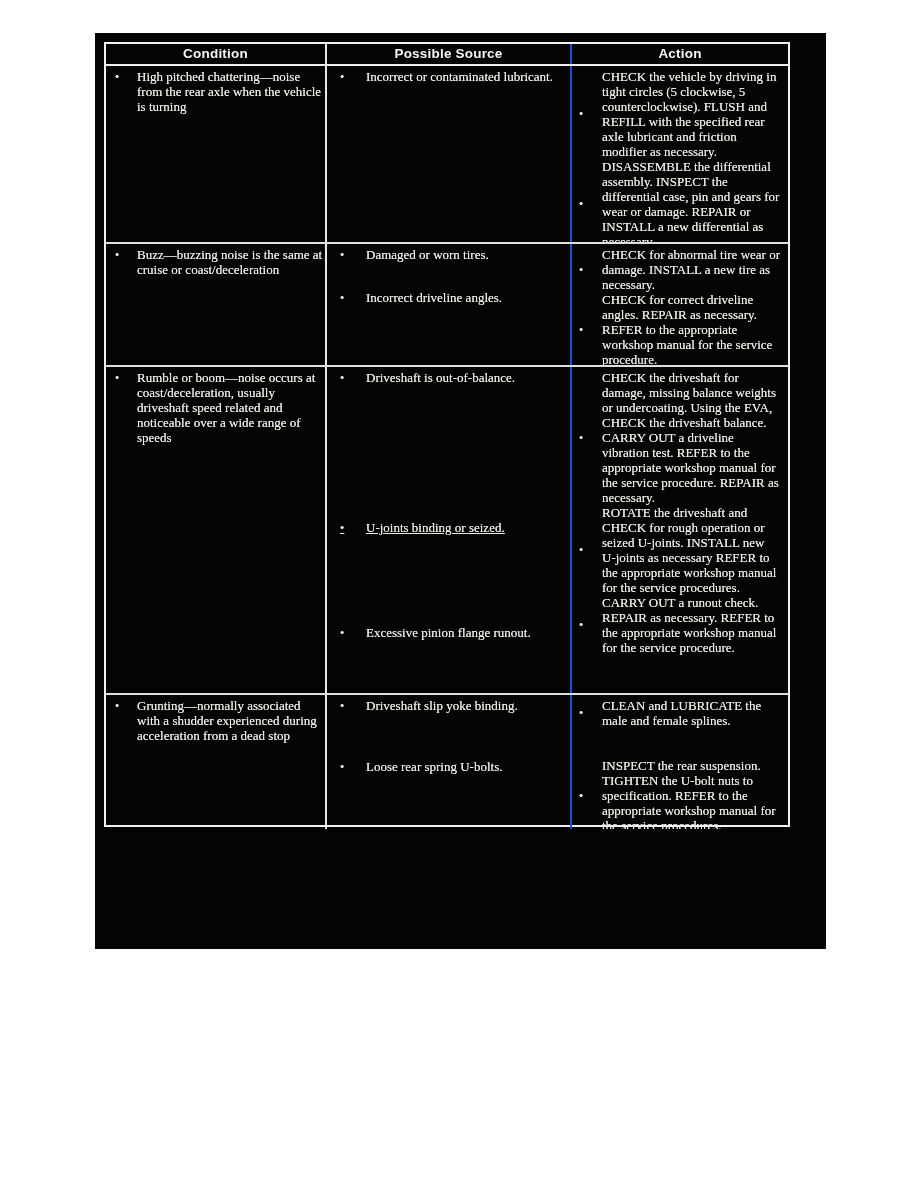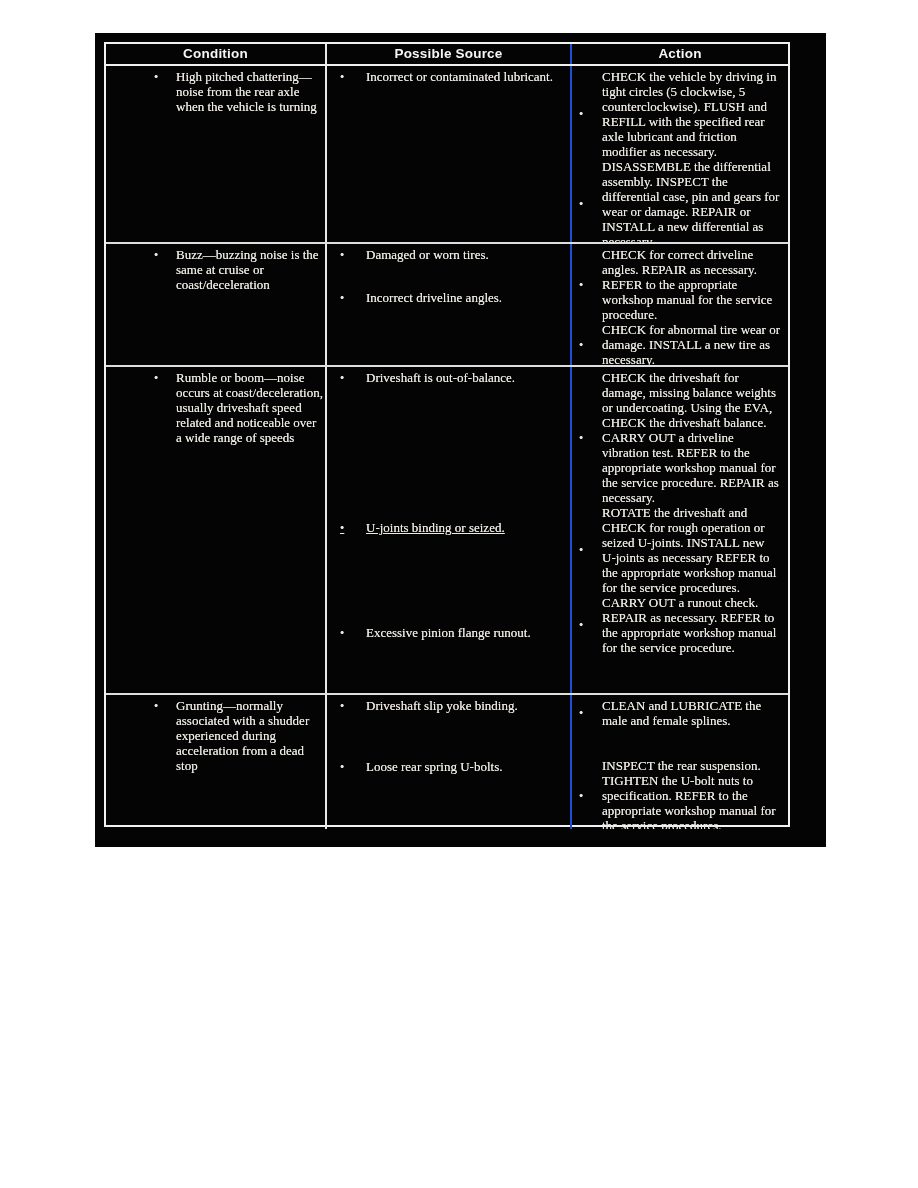--- a/index.html
+++ b/index.html
@@ -3,21 +3,21 @@
 <meta charset="utf-8">
 <style>
   html,body{margin:0;padding:0;}
   body{
     width:918px;height:1188px;
     background:#ffffff;
     font-family:"Liberation Serif","DejaVu Serif",serif;
     position:relative;
   }
   .scan{
-    position:absolute;left:95px;top:33px;width:731px;height:814px;
+    position:absolute;left:95px;top:33px;width:731px;height:916px;
     background:#040404;
   }
   .dtable{
     position:absolute;left:9px;top:9px;width:686px;height:785px;
     border:2px solid #f2f2f2;
     box-sizing:border-box;
     color:#ece9e2;
   }
   .thead{
     display:grid;grid-template-columns:221px 245px 1fr;
@@ -42,21 +42,21 @@
   .td{
     box-sizing:border-box;
     padding-top:3px;
     overflow:hidden;
   }
   .li{
     display:flex;align-items:flex-start;
     font-size:13px;line-height:15px;
     text-shadow:0 0 .6px rgba(236,233,226,.85);
   }
-  .c1 .li{padding-left:9px;margin-left:39px;}
+  .c1 .li{padding-left:9px;}
   .c2 .li{padding-left:13px;padding-right:12px;}
   .c3 .li{padding-left:7px;padding-right:7px;align-items:center;}
   .b{flex:0 0 auto;display:inline-block;}
   .c1 .b{width:22px;}
   .c2 .b{width:26px;}
   .c3 .b{width:23px;}
   .b::before{content:"\2022";font-size:12px;}
   .li span.t{flex:1 1 auto;display:block;}
 </style>
 </head>
@@ -109,25 +109,25 @@
           <span class="t">Damaged or worn tires.</span>
         </div>
         <div class="li" style="margin-top:27px;">
           <span class="b"></span>
           <span class="t">Incorrect driveline angles.</span>
         </div>
       </div>
       <div class="td c3">
         <div class="li">
           <span class="b"></span>
-          <span class="t">CHECK for correct driveline angles. REPAIR as necessary. REFER to the appropriate workshop manual for the service procedure.</span>
+          <span class="t">CHECK for abnormal tire wear or damage. INSTALL a new tire as necessary.</span>
         </div>
         <div class="li">
           <span class="b"></span>
-          <span class="t">CHECK for abnormal tire wear or damage. INSTALL a new tire as necessary.</span>
+          <span class="t">CHECK for correct driveline angles. REPAIR as necessary. REFER to the appropriate workshop manual for the service procedure.</span>
         </div>
       </div>
     </div>
 
     <div class="trow" style="height:328px;">
       <div class="td c1">
         <div class="li">
           <span class="b"></span>
           <span class="t">Rumble or boom—noise occurs at coast/deceleration, usually driveshaft speed related and noticeable over a wide range of speeds</span>
         </div>

